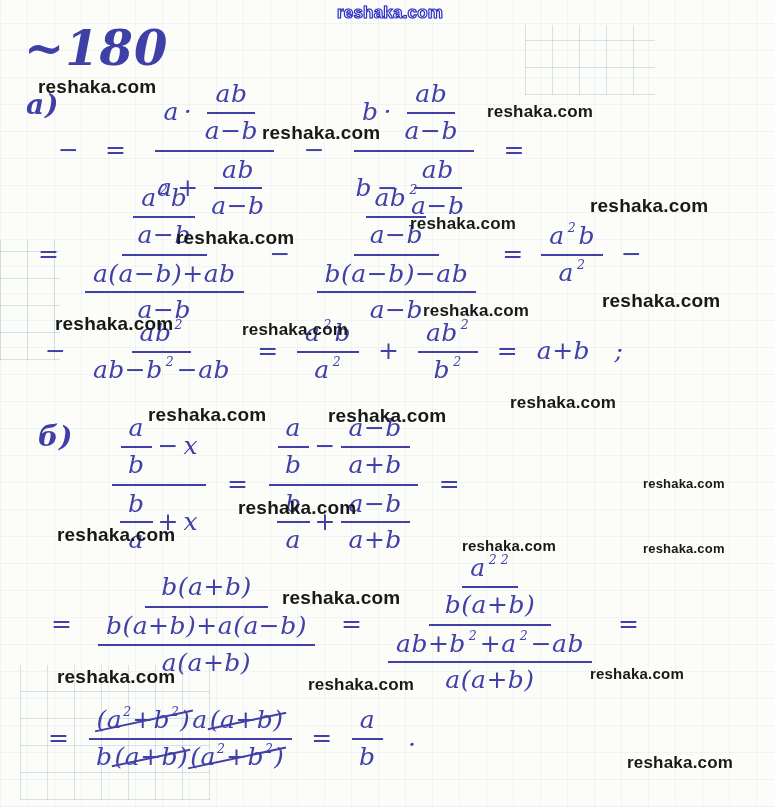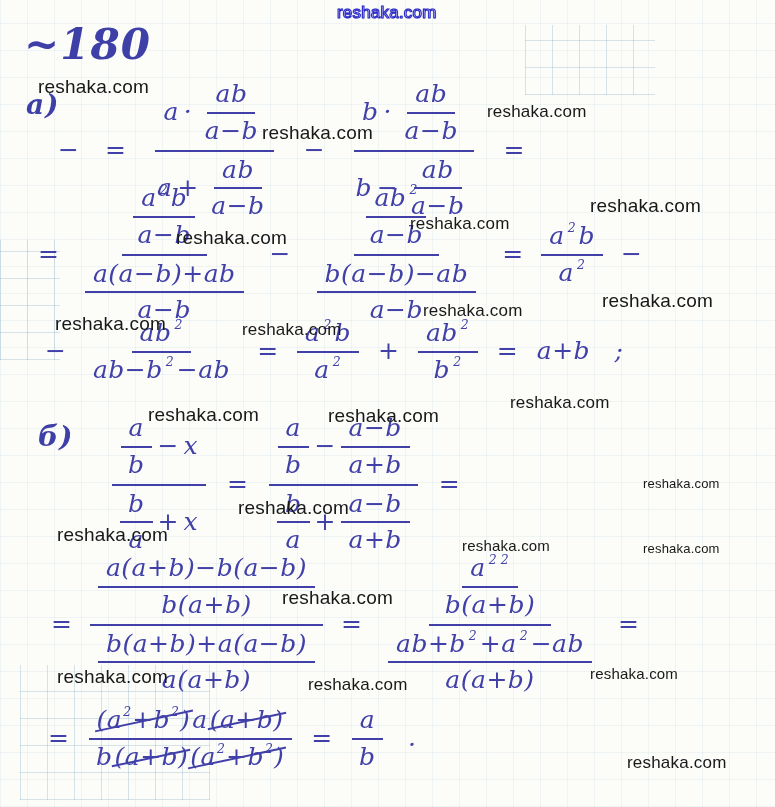--- a/index.html
+++ b/index.html
@@ -15,35 +15,35 @@
     position:absolute;pointer-events:none;
     background-image:
       repeating-linear-gradient(0deg, rgba(140,180,200,.35) 0 1px, transparent 1px 27px),
       repeating-linear-gradient(90deg, rgba(140,180,200,.35) 0 1px, transparent 1px 27px);
   }
   #grid-patch-1{left:525px;top:25px;width:130px;height:70px;}
   #grid-patch-2{left:20px;top:665px;width:190px;height:135px;}
   #grid-patch-3{left:0px;top:240px;width:60px;height:120px;}
 
   .label{position:absolute;color:#3f3fa8;font-style:italic;font-weight:bold;letter-spacing:1px;}
-  #label-problem{left:24px;top:20px;font-size:42px;}
+  #label-problem{left:24px;top:20px;font-size:48px;}
   #label-a{left:26px;top:88px;font-size:28px;}
   #label-b{left:38px;top:420px;font-size:28px;}
 
   .math-line{position:absolute;display:flex;align-items:center;color:#4040a8;font-style:italic;font-size:25px;line-height:1.15;}
   .sym{white-space:pre;letter-spacing:.5px;}
   .op{white-space:pre;margin:0 3px;}
   .frac{display:inline-flex;flex-direction:column;align-items:center;}
   .frac>.num{display:flex;align-items:center;justify-content:center;gap:2px;padding:1px 8px 3px;border-bottom:2.5px solid currentColor;}
   .frac>.den{display:flex;align-items:center;justify-content:center;gap:2px;padding:3px 8px 1px;}
   .sup{font-size:.5em;line-height:1;align-self:flex-start;margin:0 1px;display:inline-block;}
   .cancel{position:relative;display:inline-flex;align-items:center;}
   .cancel::after{content:"";position:absolute;left:-3px;right:-3px;top:50%;height:0;border-top:2.3px solid currentColor;transform:rotate(-12deg);}
 
-  .watermark{position:absolute;color:#181818;font-family:"Liberation Sans",sans-serif;font-weight:400;font-style:normal;white-space:nowrap;letter-spacing:.2px;}
+  .watermark{position:absolute;color:#181818;font-family:"Liberation Sans",sans-serif;font-weight:700;font-style:normal;white-space:nowrap;letter-spacing:.2px;}
   .watermark.outline{color:#ffffff;-webkit-text-stroke:1.1px #2d2dc6;text-shadow:0 0 1px #2d2dc6,0 0 1px #2d2dc6;}
 </style>
 </head>
 <body>
 
 <div id="page">
   <div class="grid-patch" id="grid-patch-1"></div>
   <div class="grid-patch" id="grid-patch-2"></div>
   <div class="grid-patch" id="grid-patch-3"></div>
 
@@ -282,23 +282,20 @@
             </span>
           </span>
         </span>
         <span class="op">=</span>
       </div>
       <div class="math-line" style="left: 48px; top: 552px; gap: 15px;">
         <span class="op">=</span>
         <span class="frac">
           <span class="num">
             <span class="frac">
-              <span class="num">
-                <span class="sym">a(a+b)−b(a−b)</span>
-              </span>
               <span class="den">
                 <span class="sym">b(a+b)</span>
               </span>
             </span>
           </span>
           <span class="den">
             <span class="frac">
               <span class="num">
                 <span class="sym">b(a+b)+a(a−b)</span>
               </span>

